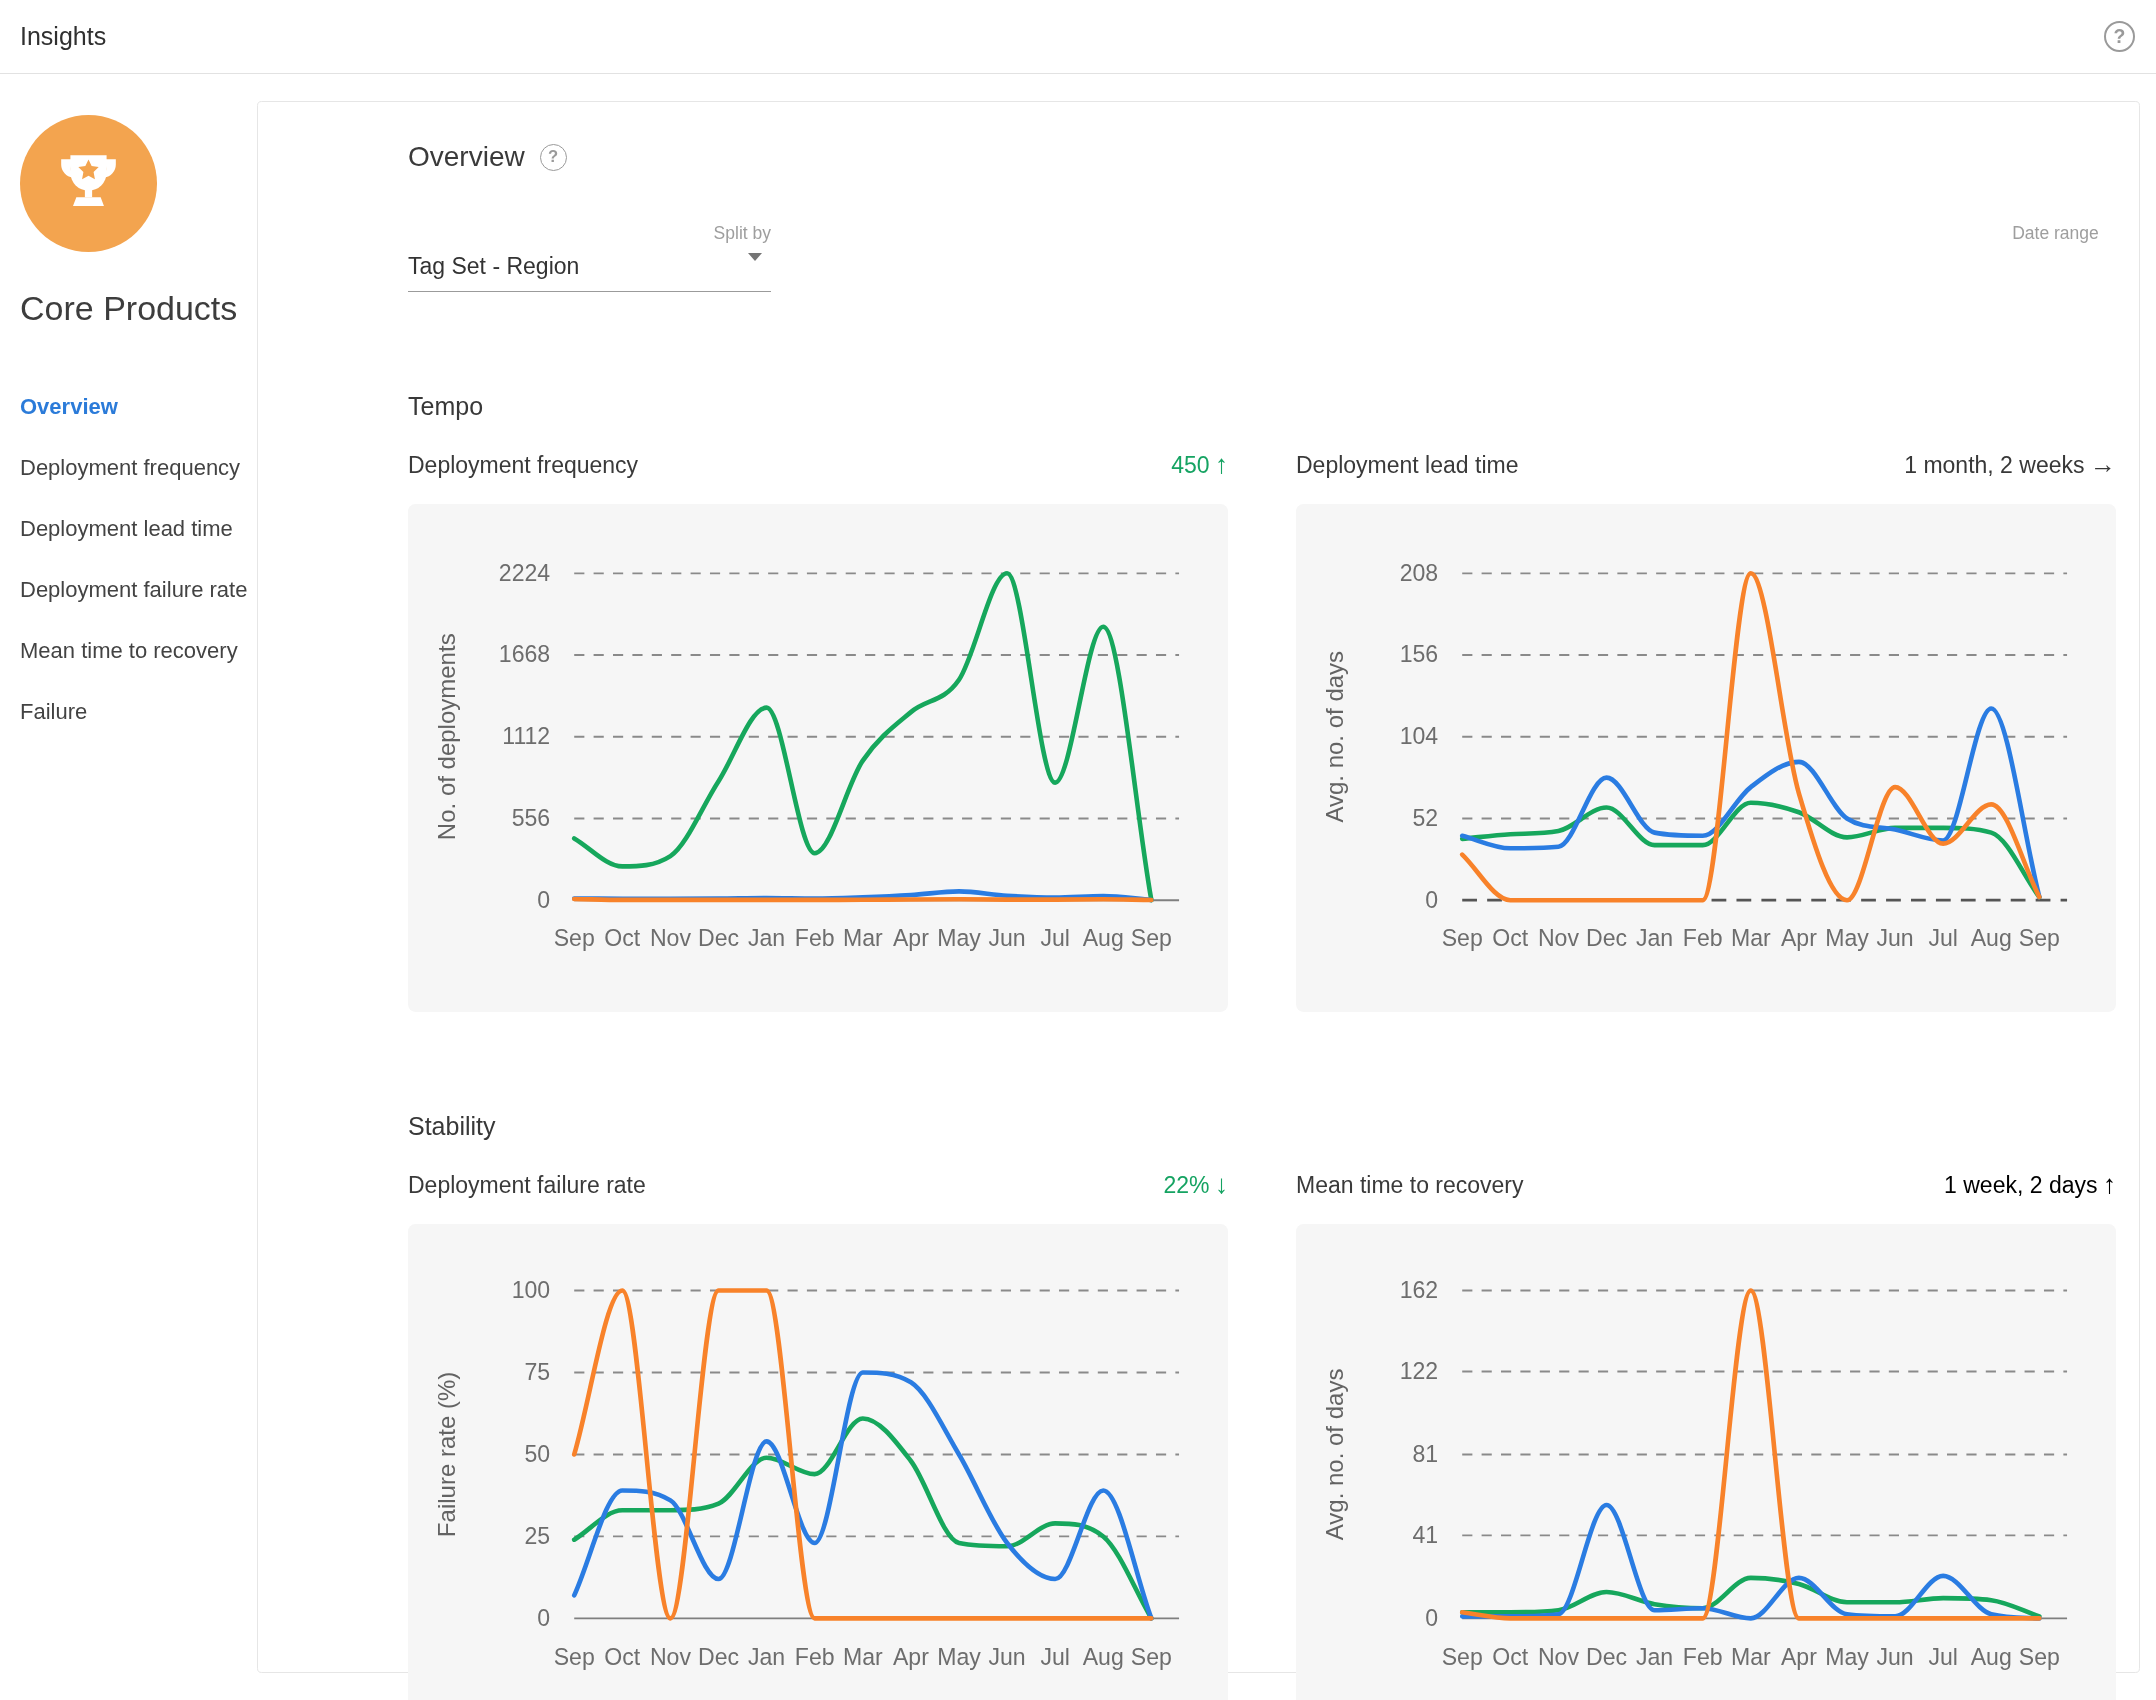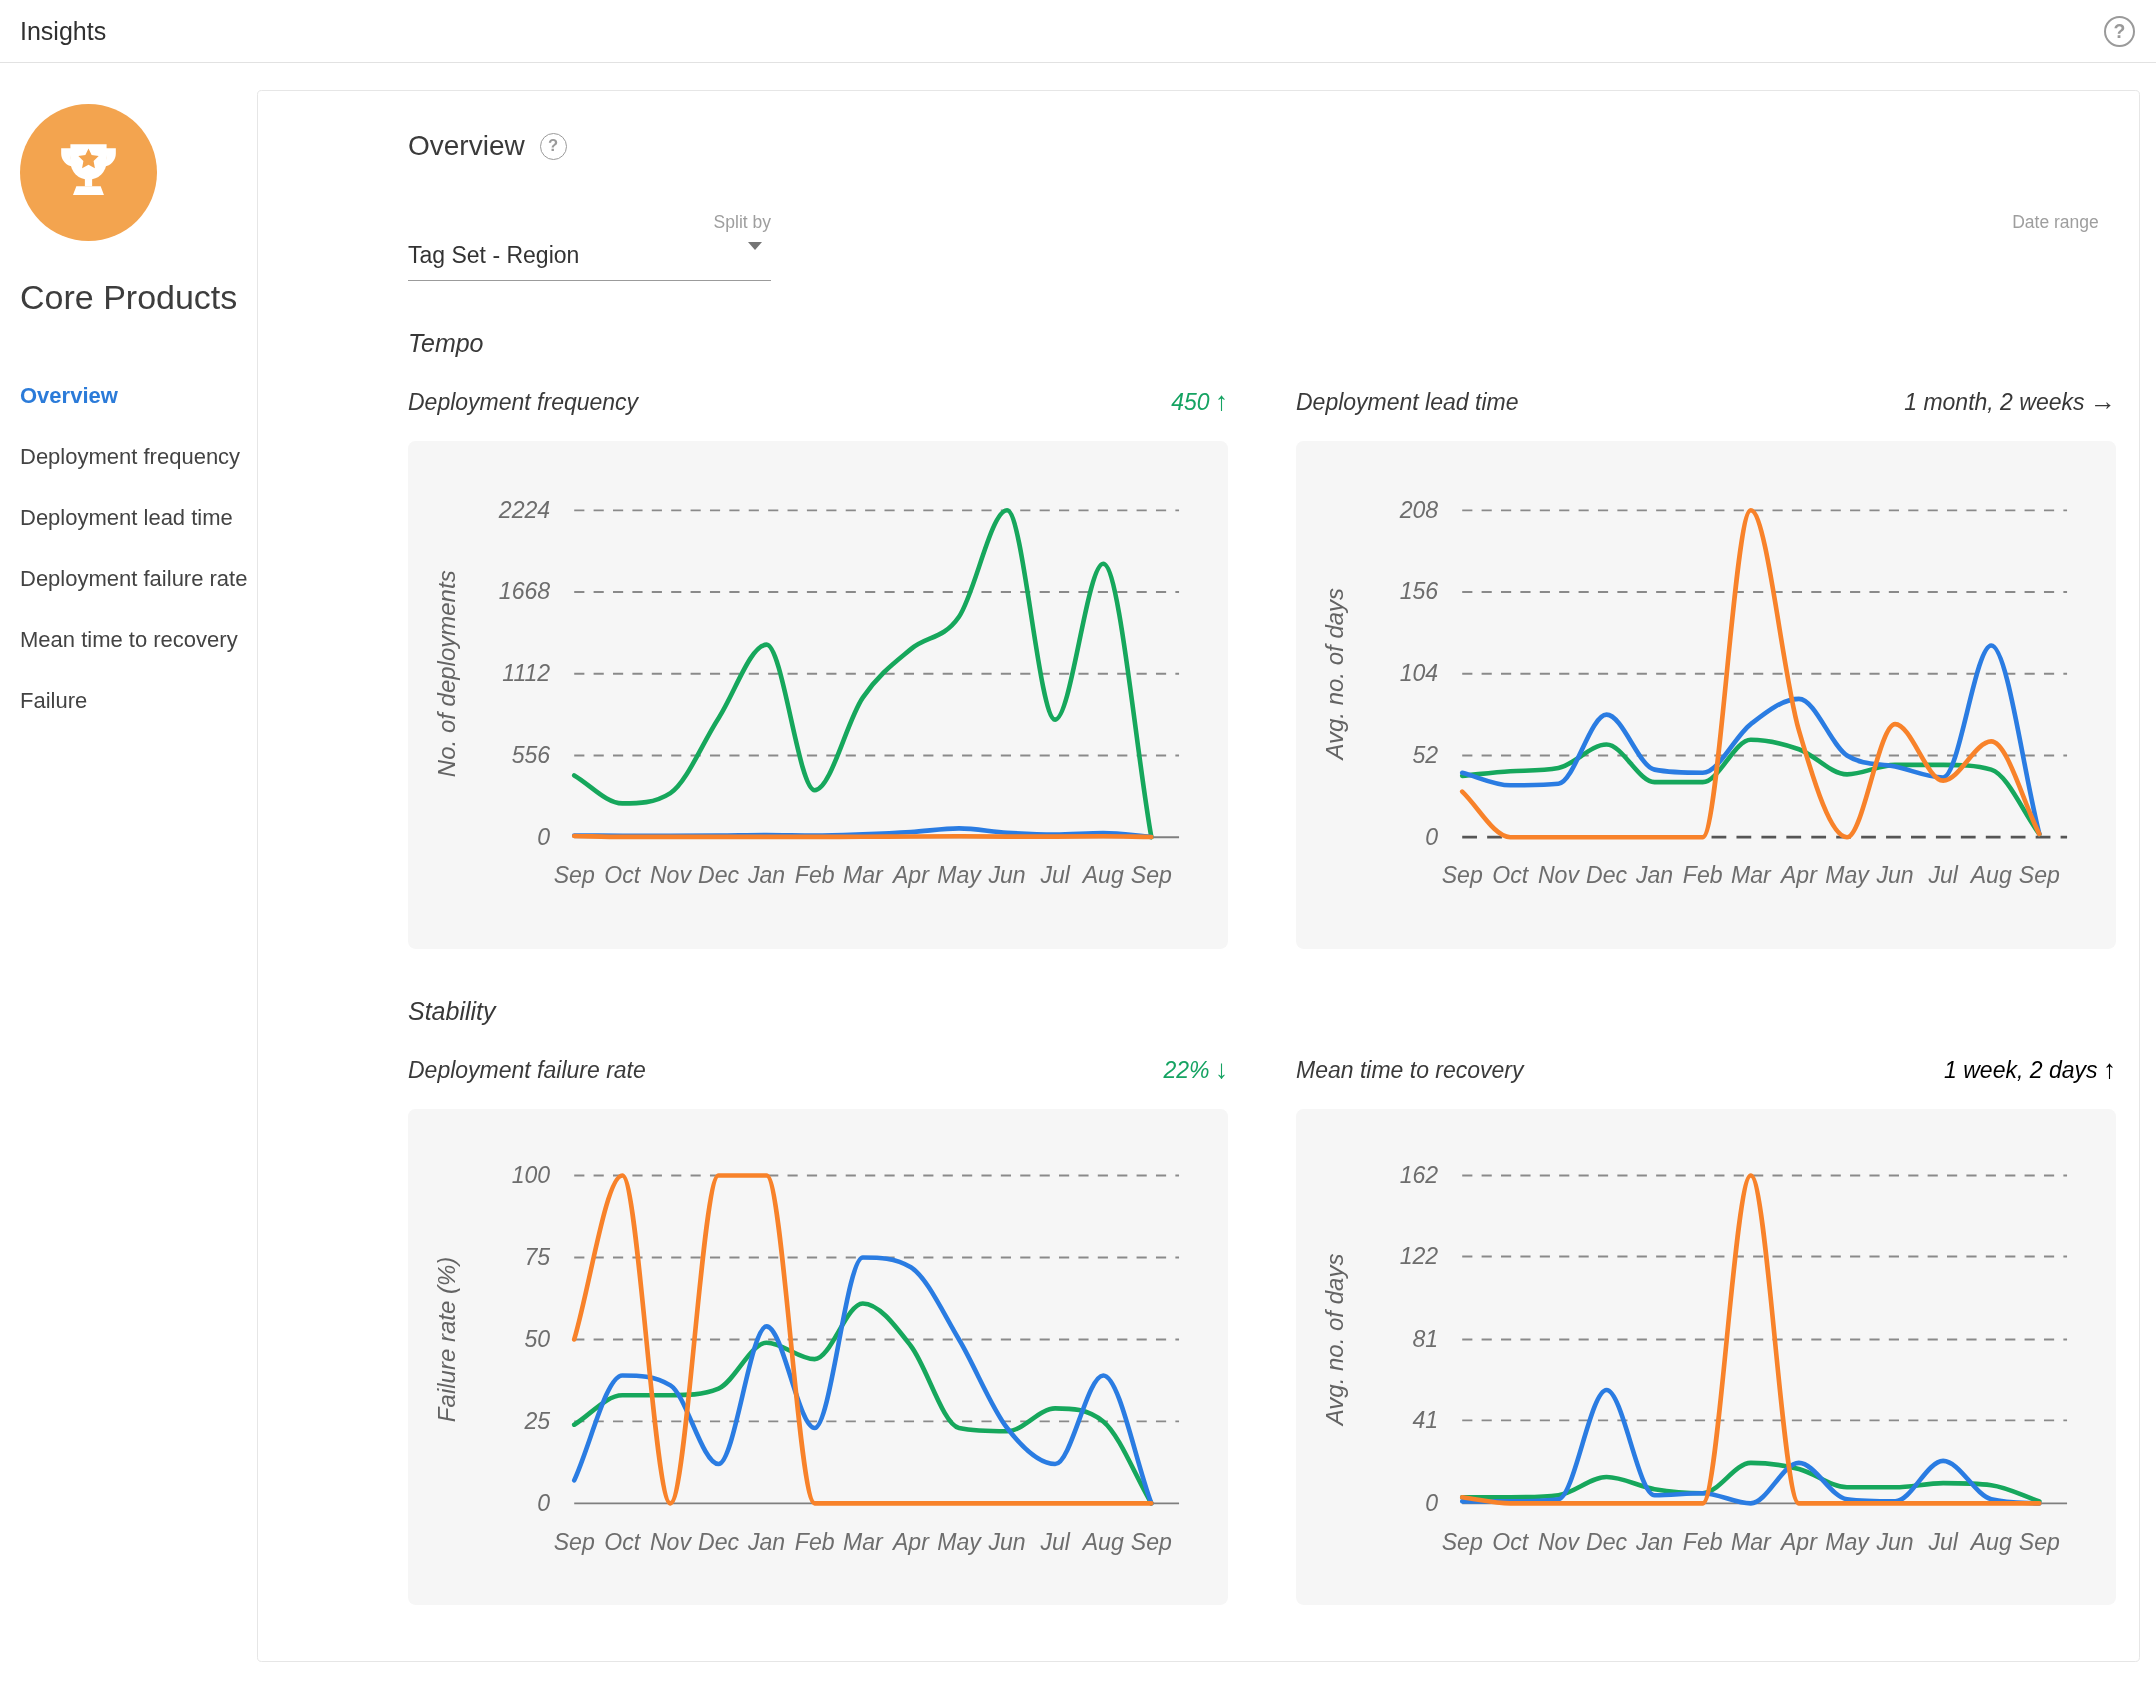--- a/index.html
+++ b/index.html
@@ -1,19 +1,19 @@
 <!DOCTYPE html>
 <html style="font-size:14.8px"><head>
 <meta charset="utf-8">
 <style>
   * { margin:0; padding:0; box-sizing:border-box; }
   html,body { width:2157px; height:1701px; background:#fff; overflow:hidden;
     font-family:"Liberation Sans", sans-serif; color:#3a3a3a; }
 
-  .topbar { height:63px; display:flex; align-items:center; justify-content:space-between;
+  .topbar { height:74px; display:flex; align-items:center; justify-content:space-between;
     padding:0 22px 0 20px; border-bottom:0.9px solid #e2e2e2; }
   .topbar h1 { font-size:25px; font-weight:400; color:#303030; }
 
   .help-circle { display:inline-flex; align-items:center; justify-content:center;
     border:2.3px solid #9a9a9a; color:#9a9a9a; border-radius:50%; font-weight:bold; cursor:pointer; }
   .help-lg { width:31px; height:31px; font-size:19.4px; }
   .help-sm { width:27px; height:27px; font-size:16.6px; margin-left:14.8px; border-width:1.8px; }
 
   .page { display:flex; align-items:flex-start; height:1638px; }
 
@@ -34,21 +34,21 @@
   .controls { display:flex; justify-content:space-between; margin-top:50px; }
   .select-group { width:363px; cursor:pointer; }
   .select-group.right { margin-right:24px; }
   .select-label { font-size:17.5px; color:#9e9e9e;text-align:right; }
   .select-value-row { display:flex; align-items:flex-start; justify-content:space-between;
     padding:9.2px 1.8px 11px 0; border-bottom:1.4px solid #9b9b9b; }
   .select-value { font-size:23px; color:#333; }
   .chevron { width:0; height:0; border-left:7.4px solid transparent; border-right:7.4px solid transparent;
     border-top:8.3px solid #757575; margin-right:7.4px; }
 
-  section { margin-top:48px;font-style:italic; }
+  section { margin-top:100px; }
   section h3 { font-size:25px; font-weight:400; color:#383838; }
   .chart-row { display:flex; gap:68px; margin-top:28px; }
   .chart-col { width:820px; flex:none; }
   .chart-head { display:flex; align-items:baseline; justify-content:space-between; margin-bottom:24px; }
   .chart-title { font-size:23px; color:#3a3a3a; }
   .chart-badge { font-size:23px; font-weight:500; white-space:nowrap; }
   .chart-badge .arrow { font-size:26px; margin-left:5.5px; }
   .chart-panel { background:#f6f6f6; border-radius:7.4px; }
   .chart-panel svg { display:block; }
   svg text { font-family:"Liberation Sans", sans-serif; }

